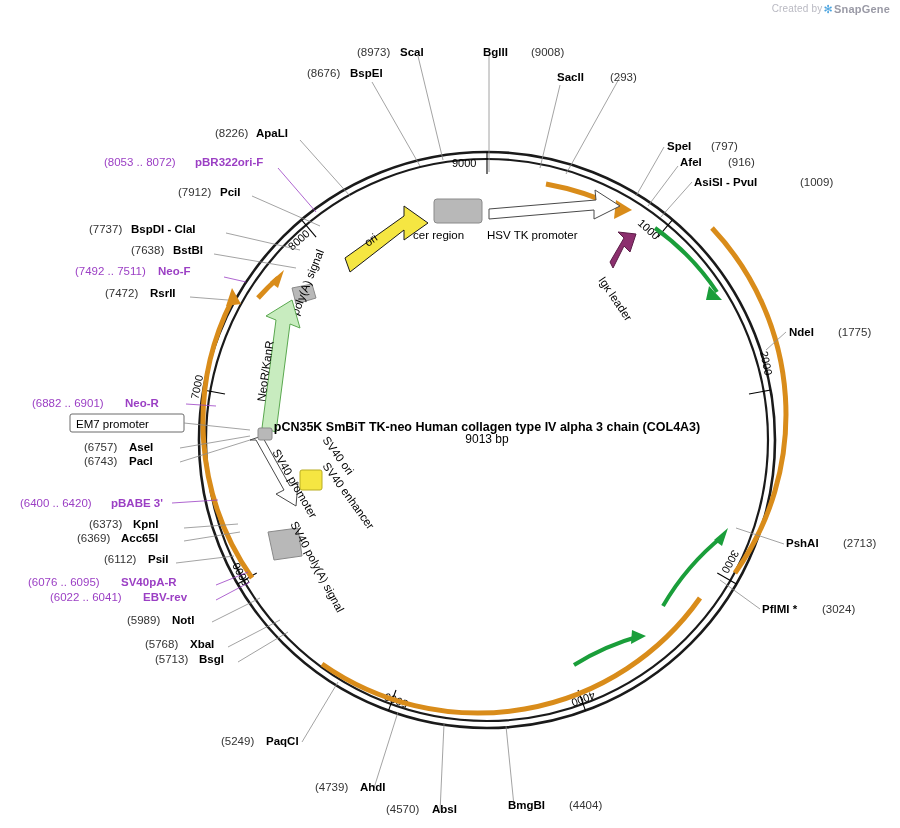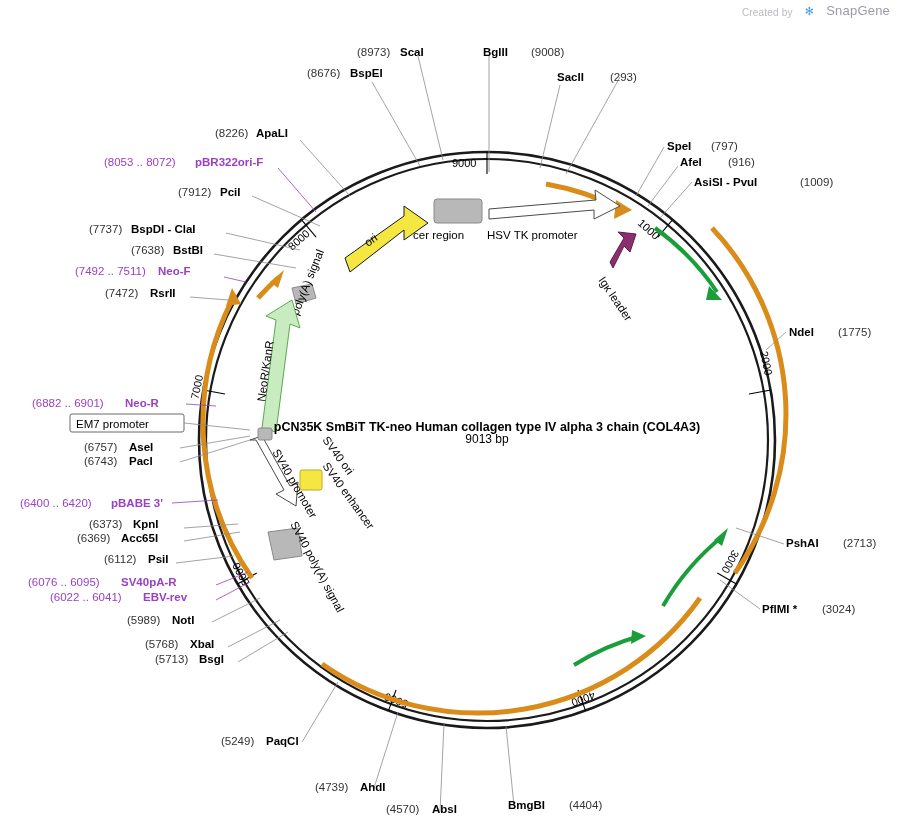--- a/index.html
+++ b/index.html
@@ -27,28 +27,28 @@
     height: 828px;
   }
   .credit {
     position: absolute;
     top: 3px;
     right: 10px;
     font-size: 10px;
     color: #b9b9c2;
     letter-spacing: 0.2px;
     display: flex;
-    align-items: flex-end;
-    gap: 12px;
+    align-items: flex-start;
+    gap: 1px;
     margin-left: 20px;
   }
   .credit .brand {
     color: #9a9aa6;
-    font-weight: normal;
-    font-size: 13px;
+    font-weight: bold;
+    font-size: 11px;
   }
   .credit .leaf {
     color: #4aa3df;
     font-size: 11px;
   }
   text {
     font-family: "Liberation Sans", sans-serif;
   }
   .lbl-site {
     font-size: 11.5px;

